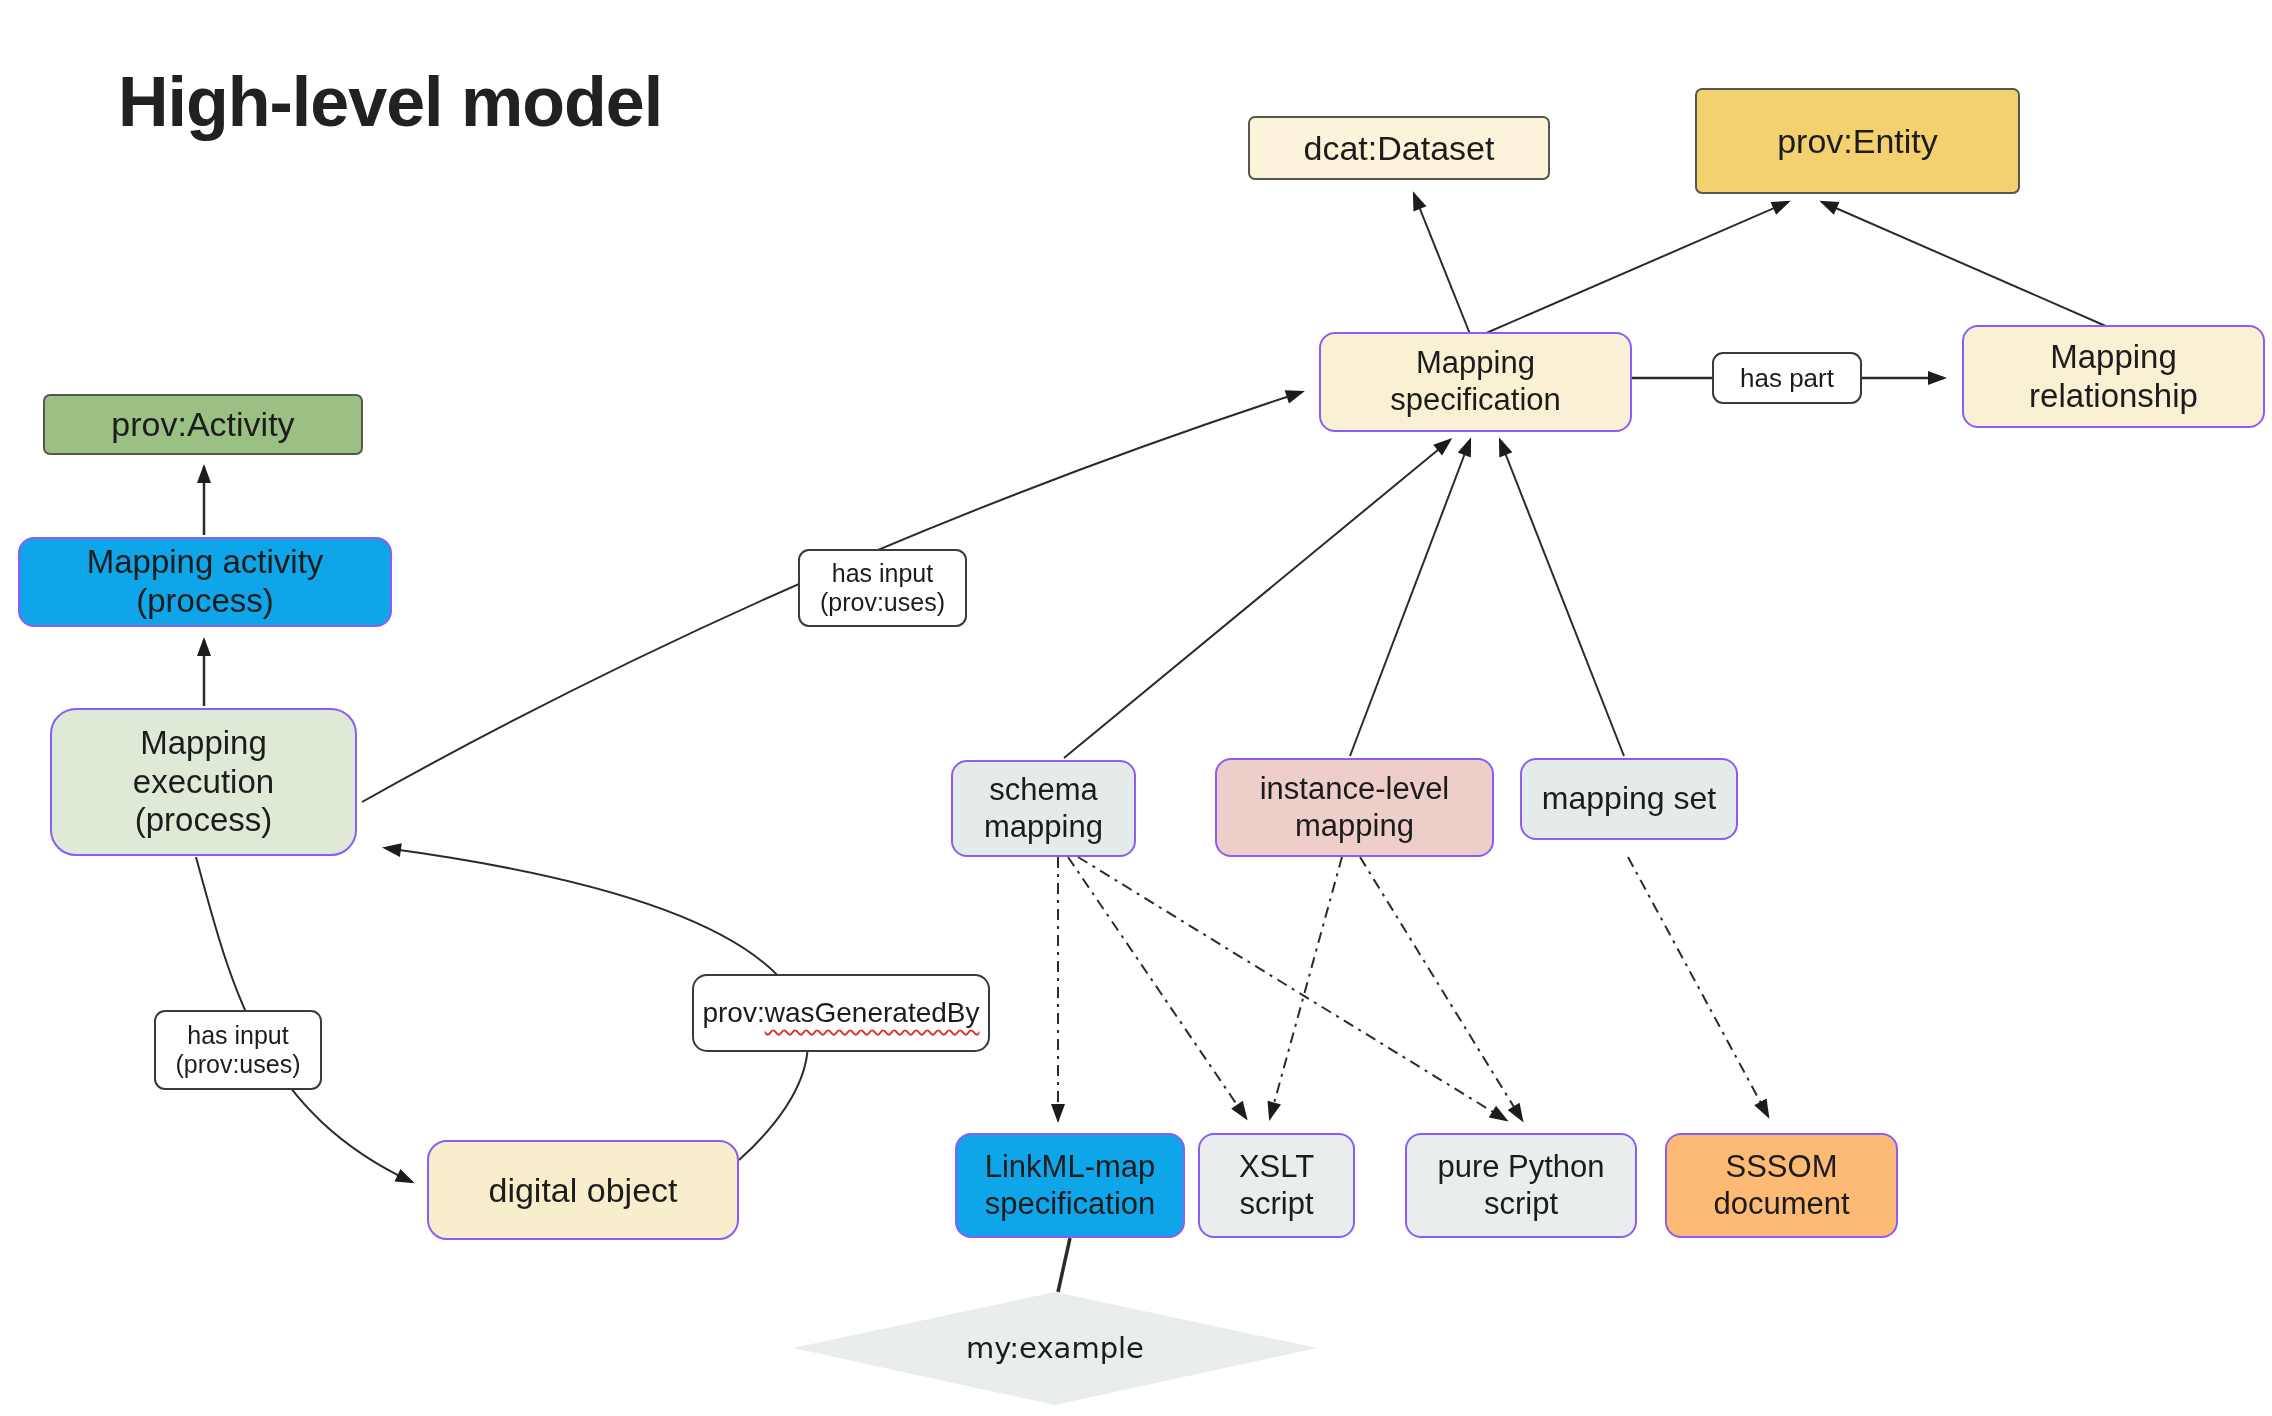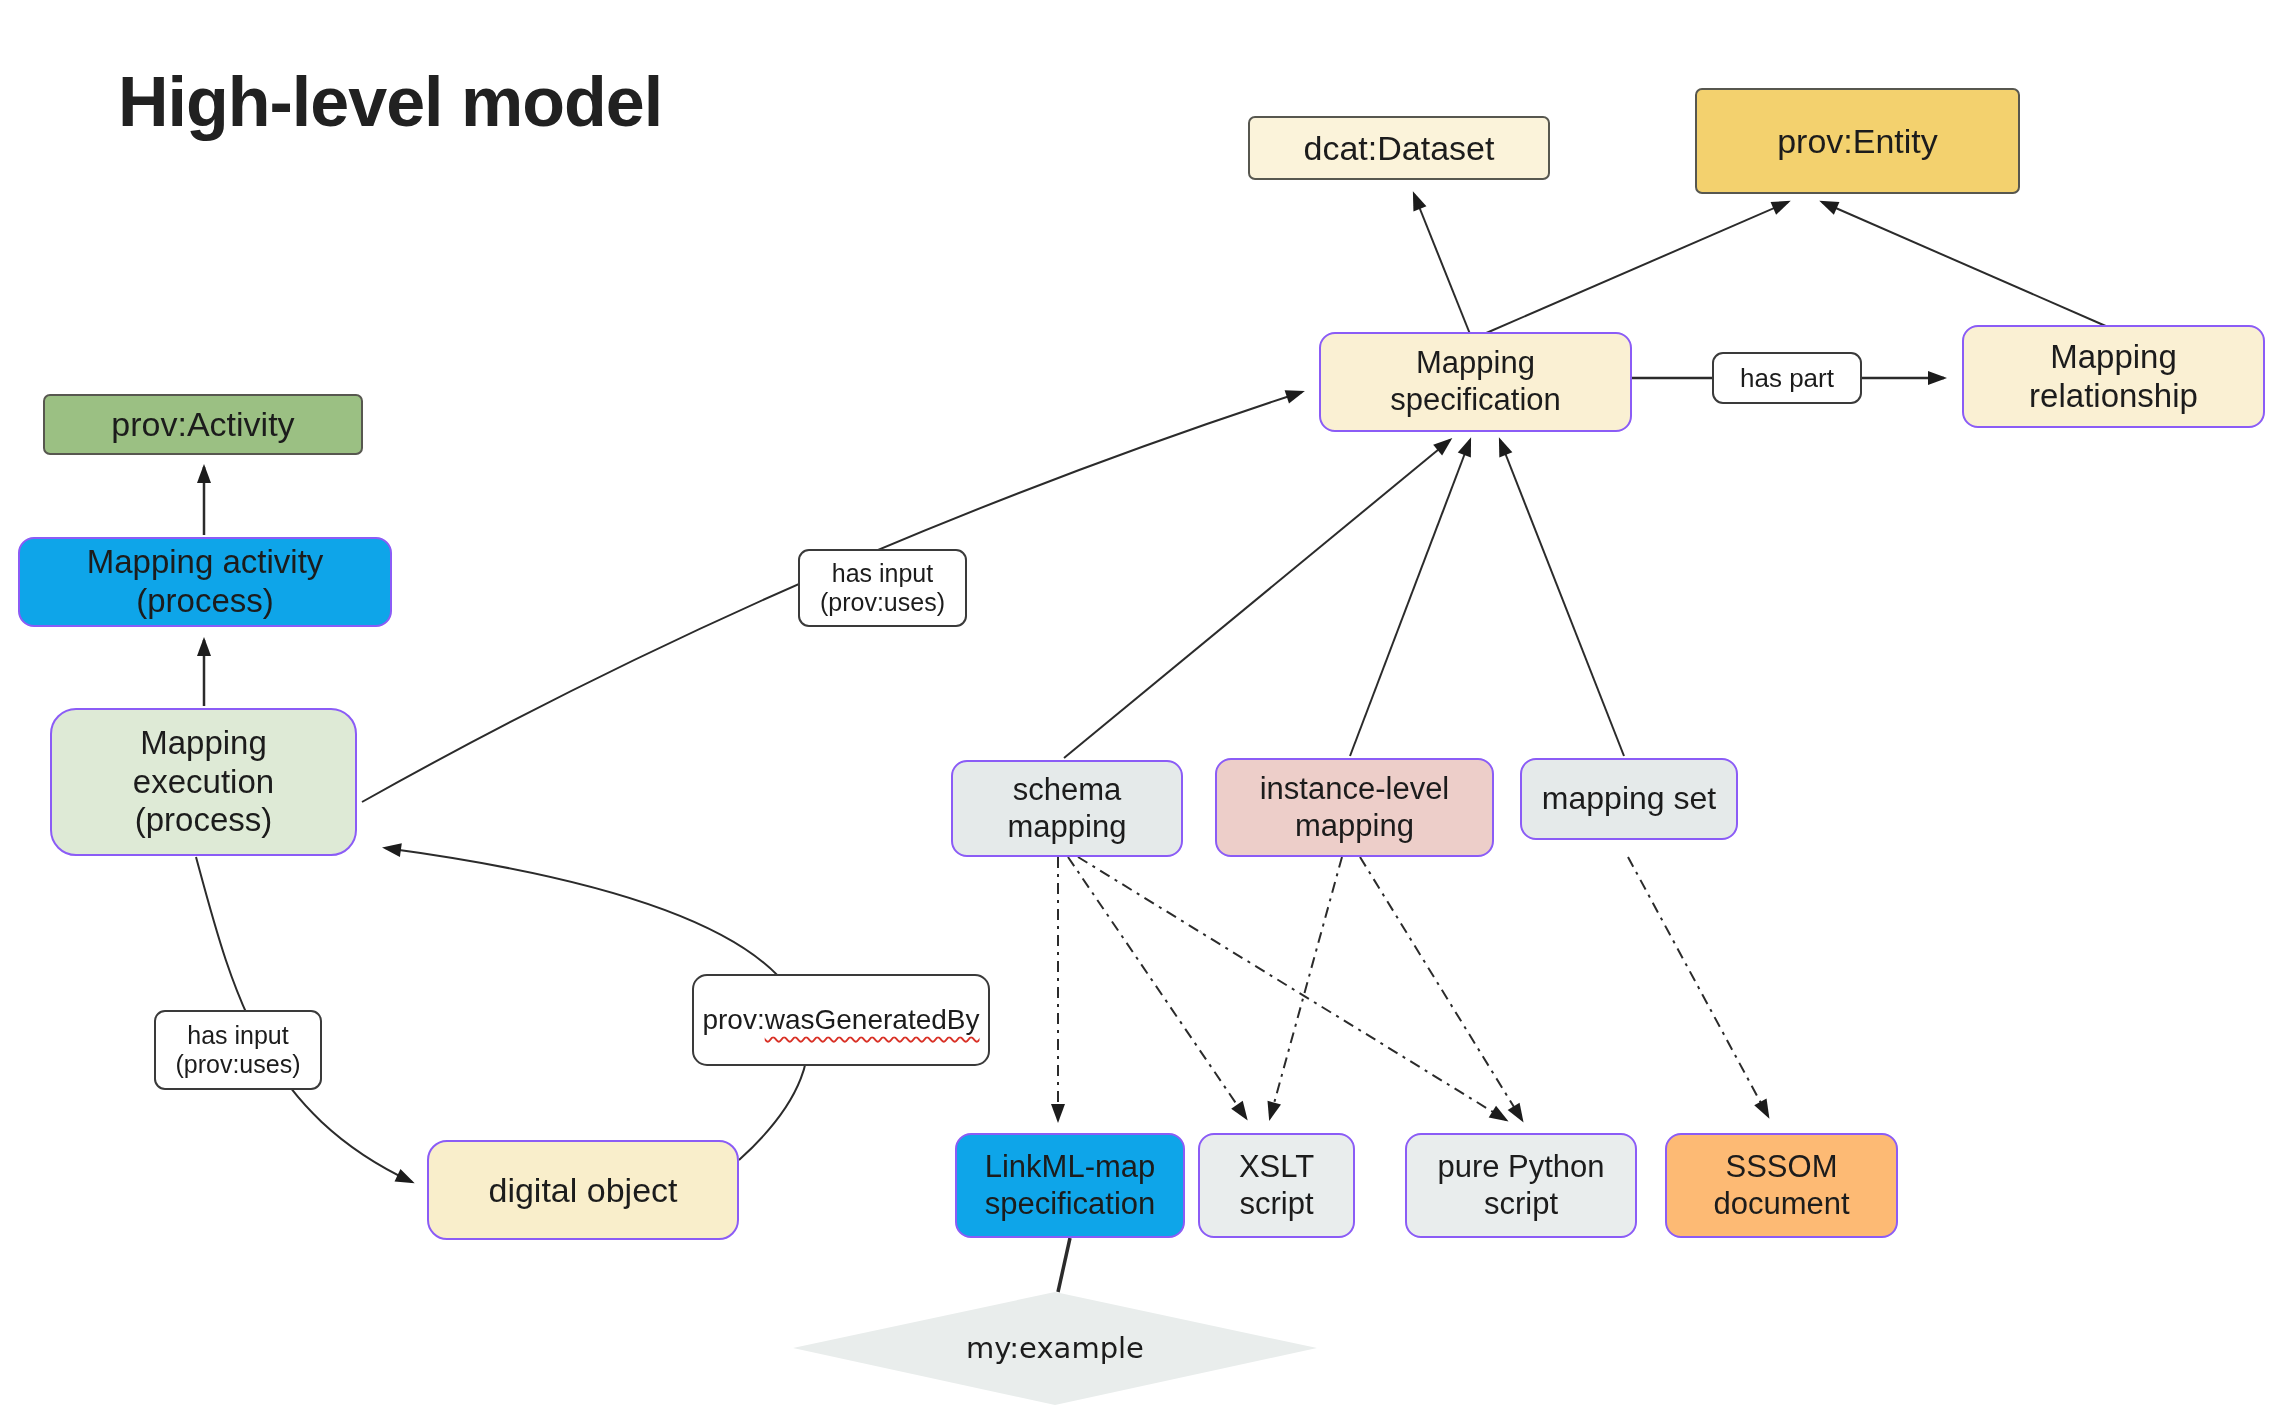--- a/index.html
+++ b/index.html
@@ -19,25 +19,25 @@
   .dcat{left:1248px;top:116px;width:302px;height:64px;font-size:34px;}
   .entity{left:1695px;top:88px;width:325px;height:106px;font-size:34px;}
   .spec{left:1319px;top:332px;width:313px;height:100px;font-size:31px;}
   .haspart{left:1712px;top:352px;width:150px;height:52px;font-size:26px;}
   .rel{left:1962px;top:325px;width:303px;height:103px;font-size:33px;}
   .provact{left:43px;top:394px;width:320px;height:61px;font-size:34px;}
   .mact{left:18px;top:537px;width:374px;height:90px;font-size:33px;}
   .mexec{left:50px;top:708px;width:307px;height:148px;font-size:33px;border-radius:26px;}
   .hinup{left:798px;top:549px;width:169px;height:78px;font-size:25px;}
   .hinlo{left:154px;top:1010px;width:168px;height:80px;font-size:25px;}
-  .wgb{left:692px;top:974px;width:298px;height:92px;font-size:28px;border-radius:15px;white-space:nowrap;}
+  .wgb{left:692px;top:974px;width:298px;height:78px;font-size:28px;border-radius:15px;white-space:nowrap;}
   .wgb .squiggle{text-decoration-line:underline;text-decoration-style:wavy;
         text-decoration-thickness:2px;text-underline-offset:7px;}
   .dobj{left:427px;top:1140px;width:312px;height:100px;font-size:34px;border-radius:20px;}
-  .schema{left:951px;top:760px;width:232px;height:97px;font-size:31px;}
+  .schema{left:951px;top:760px;width:185px;height:97px;font-size:31px;}
   .inst{left:1215px;top:758px;width:279px;height:99px;font-size:31px;}
   .mset{left:1520px;top:758px;width:218px;height:82px;font-size:32px;}
   .linkml{left:955px;top:1133px;width:230px;height:105px;font-size:31px;}
   .xslt{left:1198px;top:1133px;width:157px;height:105px;font-size:31px;}
   .pypy{left:1405px;top:1133px;width:232px;height:105px;font-size:31px;}
   .sssom{left:1665px;top:1133px;width:233px;height:105px;font-size:31px;}
   .diamond-label{position:absolute;left:905px;top:1326px;width:300px;height:44px;
         display:flex;align-items:center;justify-content:center;font-size:29px;
         font-family:"DejaVu Sans",sans-serif;z-index:2;}
 </style>

